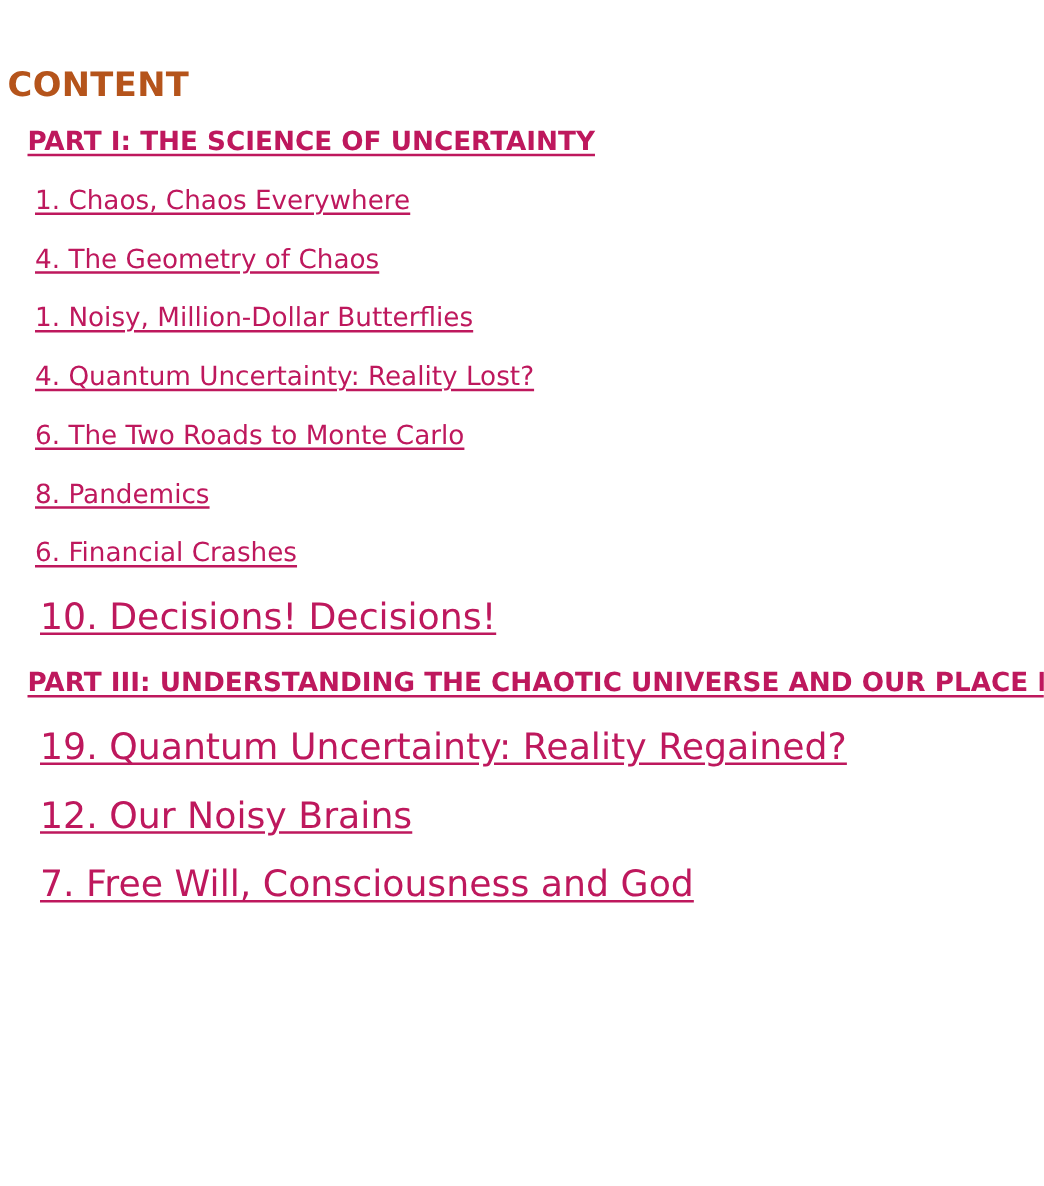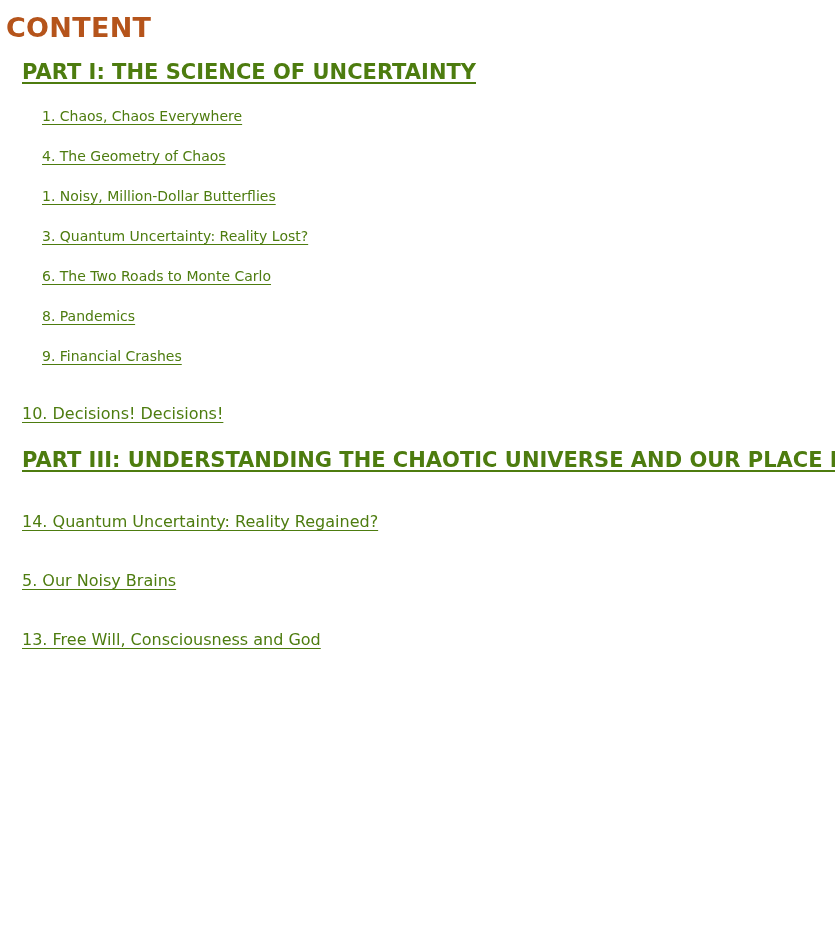--- a/index.html
+++ b/index.html
@@ -21,60 +21,60 @@
     box-sizing: border-box;
     padding: 0;
   }
   .content-title {
     font-size: 27px;
     font-weight: bold;
     color: #b5541b;
     letter-spacing: 0.3px;
     padding: 12px 0 0 6px;
     line-height: 1.2;
+    margin-top: 41px;
   }
   .toc {
     margin: 0;
     padding: 0;
     list-style: none;
   }
   .toc-entry {
-    color: #4d7c0f;
+    color: #be185d;
     line-height: 1.0;
     white-space: nowrap;
   }
   .toc-entry .label {
     text-decoration: underline;
     text-underline-offset: 3px;
     display: inline;
   }
   
   .level-part {
     font-size: 21px;
     font-weight: bold;
     padding-top: 18px;
     padding-left: 22px;
   }
   .level-part.wide {
     padding-left: 22px;
   }
   
   .level-chapter {
-    font-size: 14px;
+    font-size: 21px;
     font-weight: normal;
     padding-top: 26px;
-    padding-left: 42px;
+    padding-left: 28px;
   }
   
   .level-chapter-outer {
-    font-size: 16px;
+    font-size: 29px;
     font-weight: normal;
     padding-top: 26px;
-    padding-left: 22px;
-    margin-top: 17px;
+    padding-left: 32px;
   }
   .spacer-gap {
     height: 10px;
   }
 </style>
 </head>
 <body>
 
 <div class="page">
 
@@ -92,55 +92,55 @@
 
     <li class="toc-entry level-chapter">
       <span class="label">4. The Geometry of Chaos</span>
     </li>
 
     <li class="toc-entry level-chapter">
       <span class="label">1. Noisy, Million-Dollar Butterflies</span>
     </li>
 
     <li class="toc-entry level-chapter">
-      <span class="label">3. Quantum Uncertainty: Reality Lost?</span>
+      <span class="label">4. Quantum Uncertainty: Reality Lost?</span>
     </li>
 
 
     <li class="toc-entry level-chapter">
       <span class="label">6. The Two Roads to Monte Carlo</span>
     </li>
 
 
     <li class="toc-entry level-chapter">
       <span class="label">8. Pandemics</span>
     </li>
 
     <li class="toc-entry level-chapter">
-      <span class="label">9. Financial Crashes</span>
+      <span class="label">6. Financial Crashes</span>
     </li>
 
 
     <li class="toc-entry level-chapter-outer">
       <span class="label">10. Decisions! Decisions!</span>
     </li>
 
     <li class="spacer-gap"></li>
 
     <li class="toc-entry level-part wide">
       <span class="label">PART III: UNDERSTANDING THE CHAOTIC UNIVERSE AND OUR PLACE IN IT</span>
     </li>
 
     <li class="toc-entry level-chapter-outer">
-      <span class="label">14. Quantum Uncertainty: Reality Regained?</span>
+      <span class="label">19. Quantum Uncertainty: Reality Regained?</span>
     </li>
 
     <li class="toc-entry level-chapter-outer">
-      <span class="label">5. Our Noisy Brains</span>
+      <span class="label">12. Our Noisy Brains</span>
     </li>
 
     <li class="toc-entry level-chapter-outer">
-      <span class="label">13. Free Will, Consciousness and God</span>
+      <span class="label">7. Free Will, Consciousness and God</span>
     </li>
 
   </ul>
 
 </div>
 
 </body></html>

